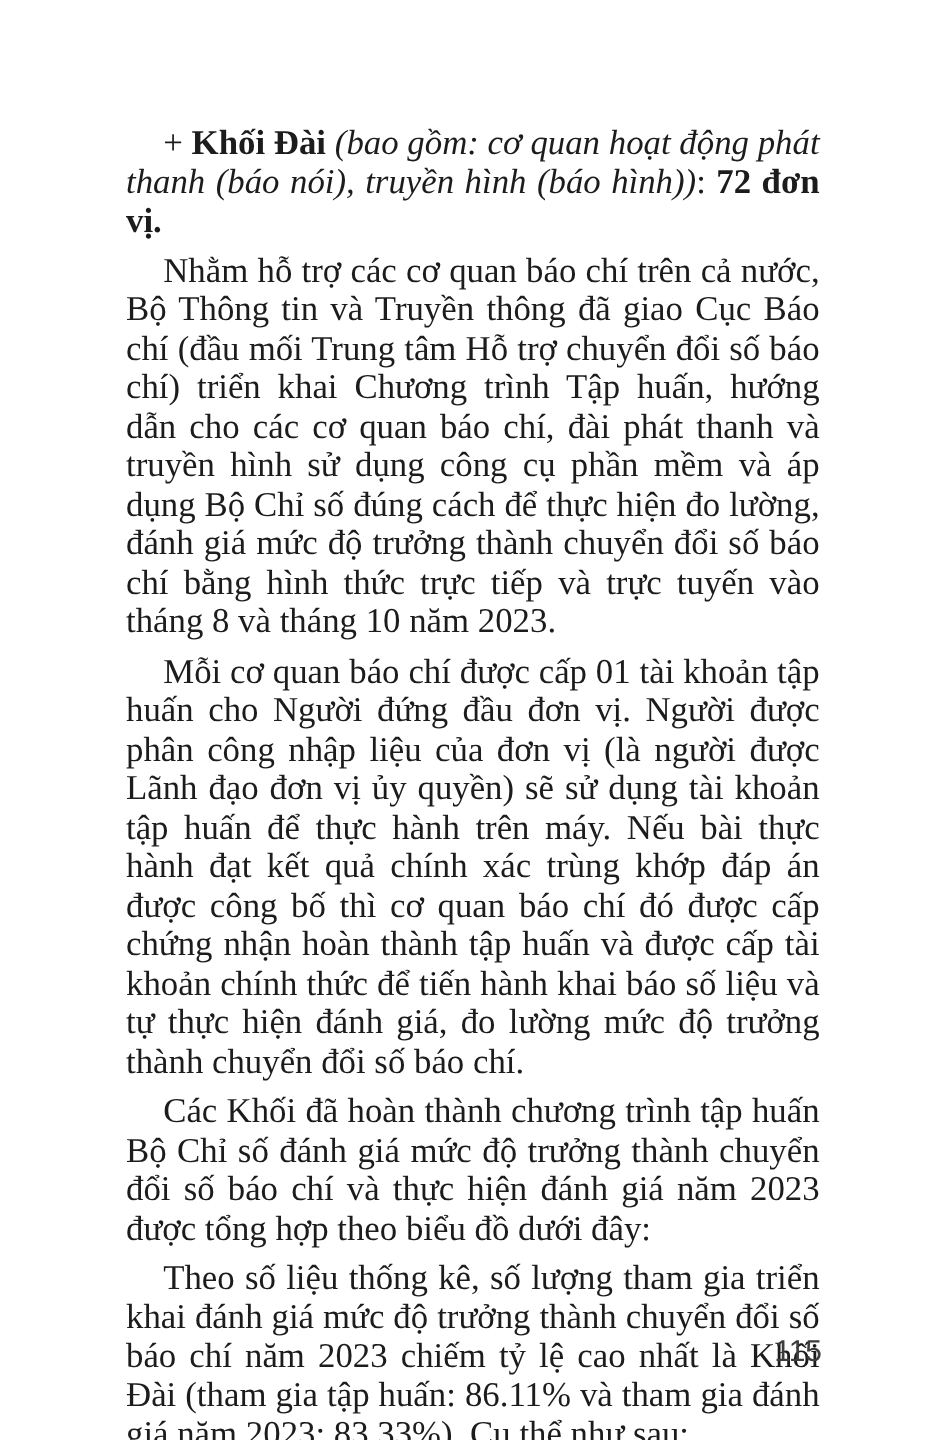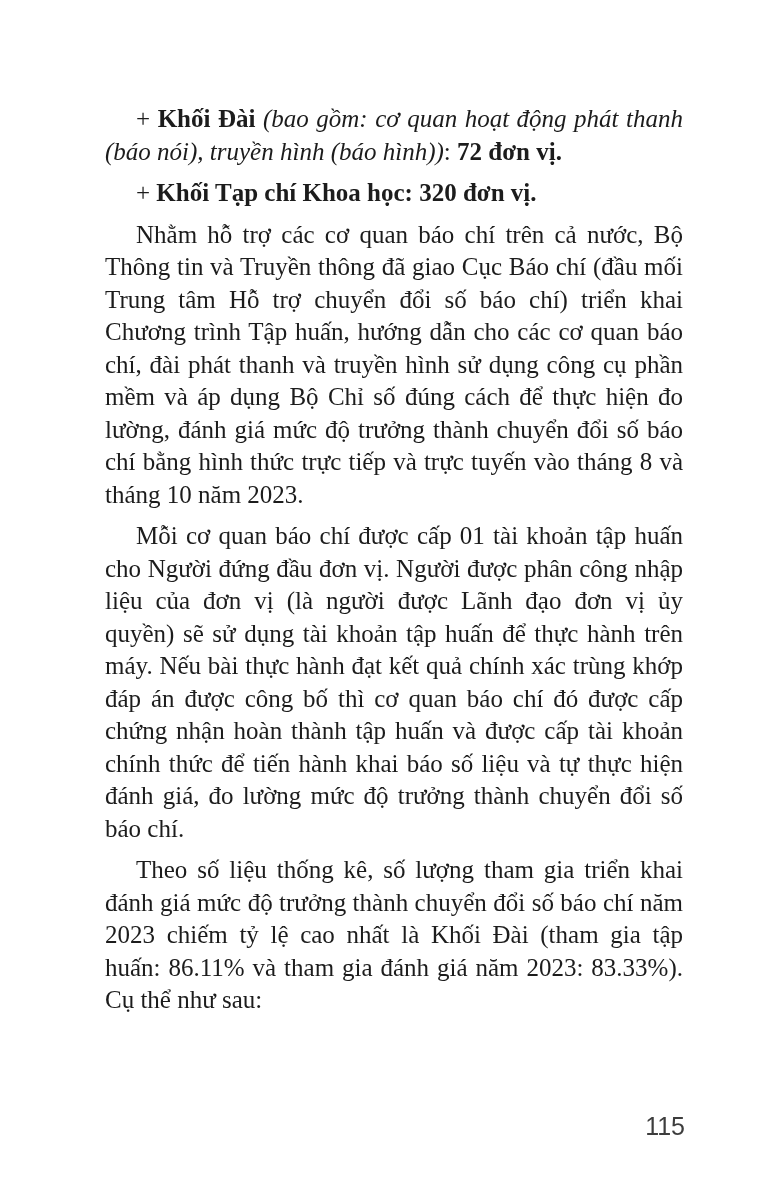--- a/index.html
+++ b/index.html
@@ -13,21 +13,21 @@
     color: #1c1c1c;
   }
   .content {
     position: absolute;
     left: 105px;
     top: 103px;
     width: 578px;
   }
   .para {
     margin: 0 0 9px 0;
-    font-size: 25px;
+    font-size: 29px;
     line-height: 32.5px;
     text-align: justify;
     text-indent: 31px;
   }
   .bold { font-weight: bold; }
   .italic { font-style: italic; }
   .page-number {
     position: absolute;
     right: 98px;
     top: 1112px;
@@ -37,25 +37,25 @@
     text-align: center;
   }
 </style>
 </head>
 <body>
 
 <div class="content">
 
   <p class="para"><span>+ </span><span class="bold">Khối Đài </span><span class="italic">(bao gồm: cơ quan hoạt động phát thanh (báo nói), truyền hình (báo hình))</span><span>: </span><span class="bold">72 đơn vị.</span></p>
 
-  <p class="para"><span>+ </span><span class="bold">Khối Tạp chí Khoa học: 320 đơn vị.</span></p>
 
   <p class="para">Nhằm hỗ trợ các cơ quan báo chí trên cả nước, Bộ Thông tin và Truyền thông đã giao Cục Báo chí (đầu mối Trung tâm Hỗ trợ chuyển đổi số báo chí) triển khai Chương trình Tập huấn, hướng dẫn cho các cơ quan báo chí, đài phát thanh và truyền hình sử dụng công cụ phần mềm và áp dụng Bộ Chỉ số đúng cách để thực hiện đo lường, đánh giá mức độ trưởng thành chuyển đổi số báo chí bằng hình thức trực tiếp và trực tuyến vào tháng 8 và tháng 10 năm 2023.</p>
 
   <p class="para">Mỗi cơ quan báo chí được cấp 01 tài khoản tập huấn cho Người đứng đầu đơn vị. Người được phân công nhập liệu của đơn vị (là người được Lãnh đạo đơn vị ủy quyền) sẽ sử dụng tài khoản tập huấn để thực hành trên máy. Nếu bài thực hành đạt kết quả chính xác trùng khớp đáp án được công bố thì cơ quan báo chí đó được cấp chứng nhận hoàn thành tập huấn và được cấp tài khoản chính thức để tiến hành khai báo số liệu và tự thực hiện đánh giá, đo lường mức độ trưởng thành chuyển đổi số báo chí.</p>
 
 
+  <p class="para">Các Khối đã hoàn thành chương trình tập huấn Bộ Chỉ số đánh giá mức độ trưởng thành chuyển đổi số báo chí và thực hiện đánh giá năm 2023 được tổng hợp theo biểu đồ dưới đây:</p>
 
   <p class="para">Theo số liệu thống kê, số lượng tham gia triển khai đánh giá mức độ trưởng thành chuyển đổi số báo chí năm 2023 chiếm tỷ lệ cao nhất là Khối Đài (tham gia tập huấn: 86.11% và tham gia đánh giá năm 2023: 83.33%). Cụ thể như sau:</p>
 
 </div>
 
 <div class="page-number">115</div>
 
 </body></html>

